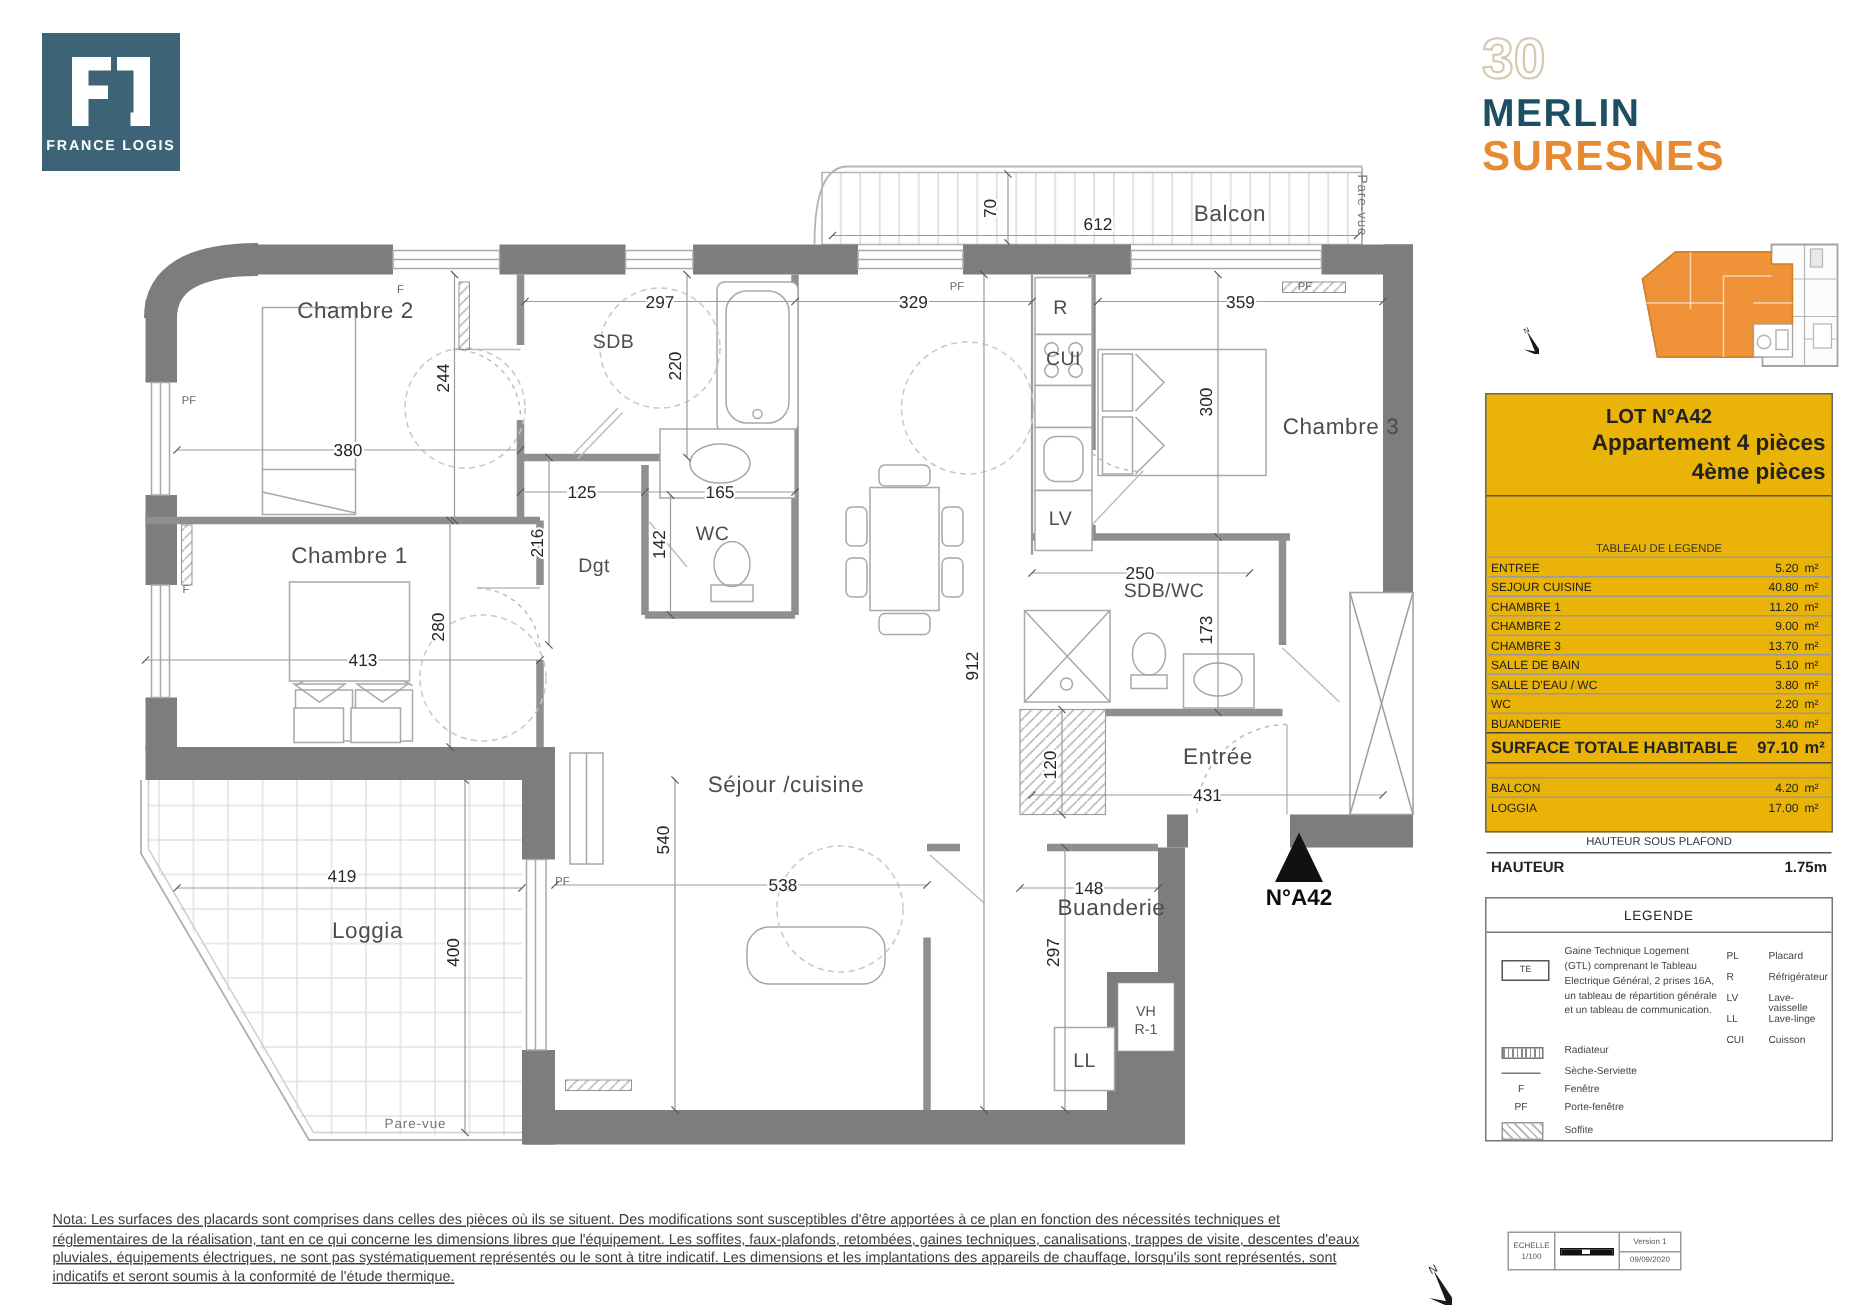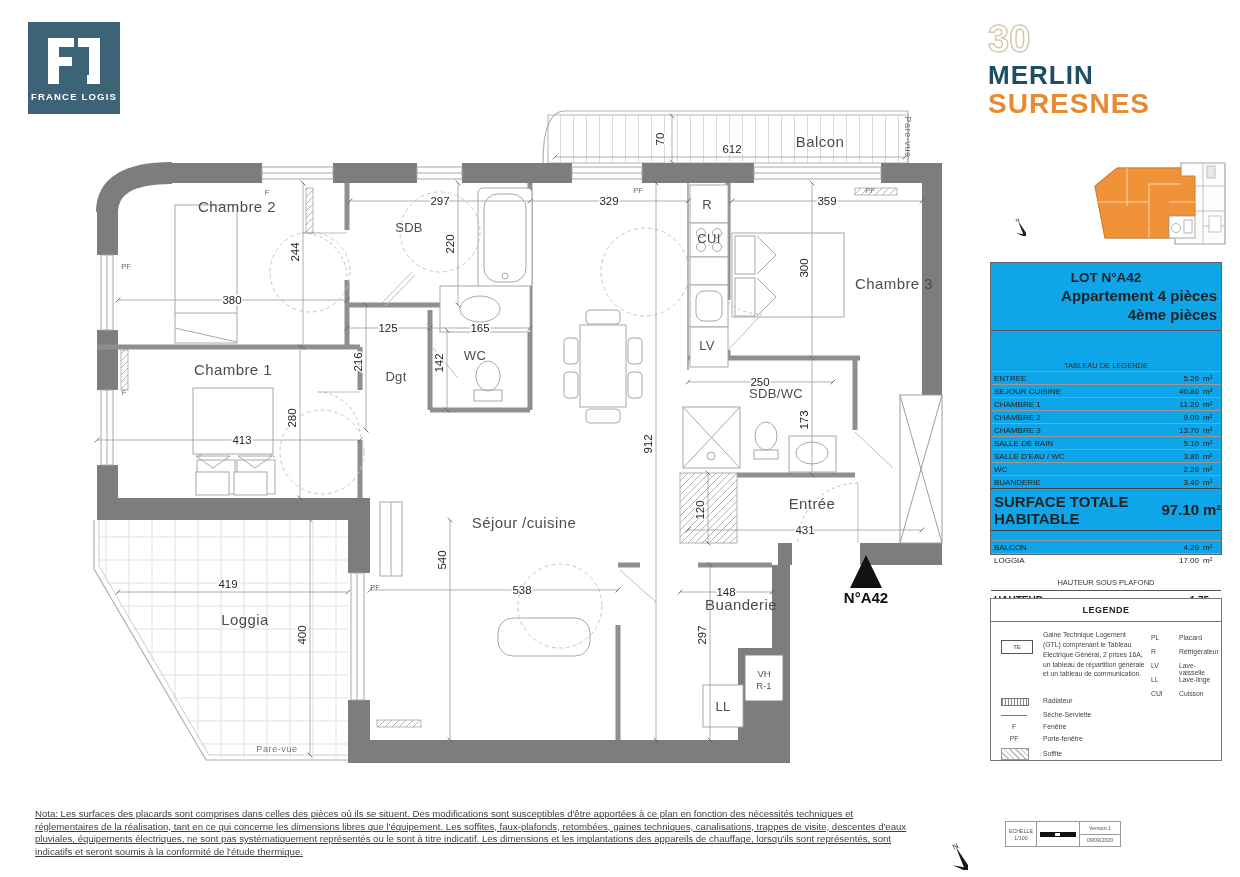--- a/index.html
+++ b/index.html
@@ -9,36 +9,36 @@
   
   text{font-family:"Liberation Sans",sans-serif;}
   .rl{font-size:15px;fill:#4d4d4d;letter-spacing:.4px;}
   .rm{font-size:13px;fill:#4d4d4d;letter-spacing:.3px;}
   .dm{font-size:11.5px;fill:#262626;paint-order:stroke;stroke:#ffffff;stroke-width:3px;}
   .mc{font-size:7.5px;fill:#666;}
   .pv{font-size:9px;fill:#777;letter-spacing:.6px;}
   .vh{font-size:9.5px;fill:#555;}
   .na{font-size:15px;font-weight:bold;fill:#0d0d0d;}
   
-  .lot{left:990px;top:262px;width:232px;height:293px;border:1px solid #666;box-sizing:border-box;background:#0ea5e9;}
+  .lot{left:990px;top:262px;width:232px;height:293px;border:1px solid #666;box-sizing:border-box;background:#eab308;}
   .lot .head{padding:7px 4px 6px;border-bottom:1.4px solid #555;}
   .lot .t1{font-size:13.5px;font-weight:bold;text-align:center;line-height:1.25;}
   .lot .t2{font-size:15px;font-weight:bold;text-align:right;line-height:1.25;}
   .lot .ttitle{font-size:7.5px;text-align:center;color:#333;margin-top:30px;margin-bottom:1px;}
   .srow{display:flex;align-items:center;font-size:8px;border-top:.7px solid #9a9a9a;padding:1.6px 3px 1.4px;}
   .srow .lab{flex:1;}
   .srow .val{text-align:left;}
   .srow .unit{width:15px;text-align:left;padding-left:4px;}
-  .tot{border-top:1.4px solid #444;border-bottom:1.4px solid #444;font-size:15px;font-weight:bold;padding:3.5px 3px;}
+  .tot{border-top:1.4px solid #444;border-bottom:1.4px solid #444;font-size:11px;font-weight:bold;padding:3.5px 3px;}
   .annex{margin-top:9px;}
   .htitle{font-size:7.5px;text-align:center;color:#333;margin-top:12px;}
   .ens{border-top:.9px solid #555;font-size:10px;font-weight:bold;padding:3.5px 3px;margin-top:3px;display:flex;}
   
   .leg{left:990px;top:598px;width:232px;height:163px;border:1px solid #777;box-sizing:border-box;background:#fff;}
-  .leg .ltitle{font-size:9px;text-align:center;padding:6px 0;border-bottom:1px solid #777;letter-spacing:.5px;font-weight:bold;}
+  .leg .ltitle{font-size:9px;text-align:center;padding:6px 0;border-bottom:1px solid #777;letter-spacing:.5px;}
   .leg .body{position:relative;font-size:6.8px;color:#444;height:128px;}
   .tebox{position:absolute;left:10px;top:18px;width:30px;height:12px;border:.8px solid #555;
          text-align:center;font-size:6px;line-height:12px;}
   .gtl{position:absolute;left:52px;top:8px;width:102px;line-height:1.45;}
   .licon{position:absolute;left:10px;width:26px;}
   .llab{position:absolute;left:52px;}
   .ric{position:absolute;left:160px;width:22px;}
   .rlb{position:absolute;left:188px;}
   .radic{height:6px;border:.7px solid #777;background:repeating-linear-gradient(90deg,#888 0 1px,#fff 1px 3px);}
   .sofic{height:10px;border:.7px solid #999;background:repeating-linear-gradient(45deg,#bbb 0 1px,#fff 1px 4px);}

